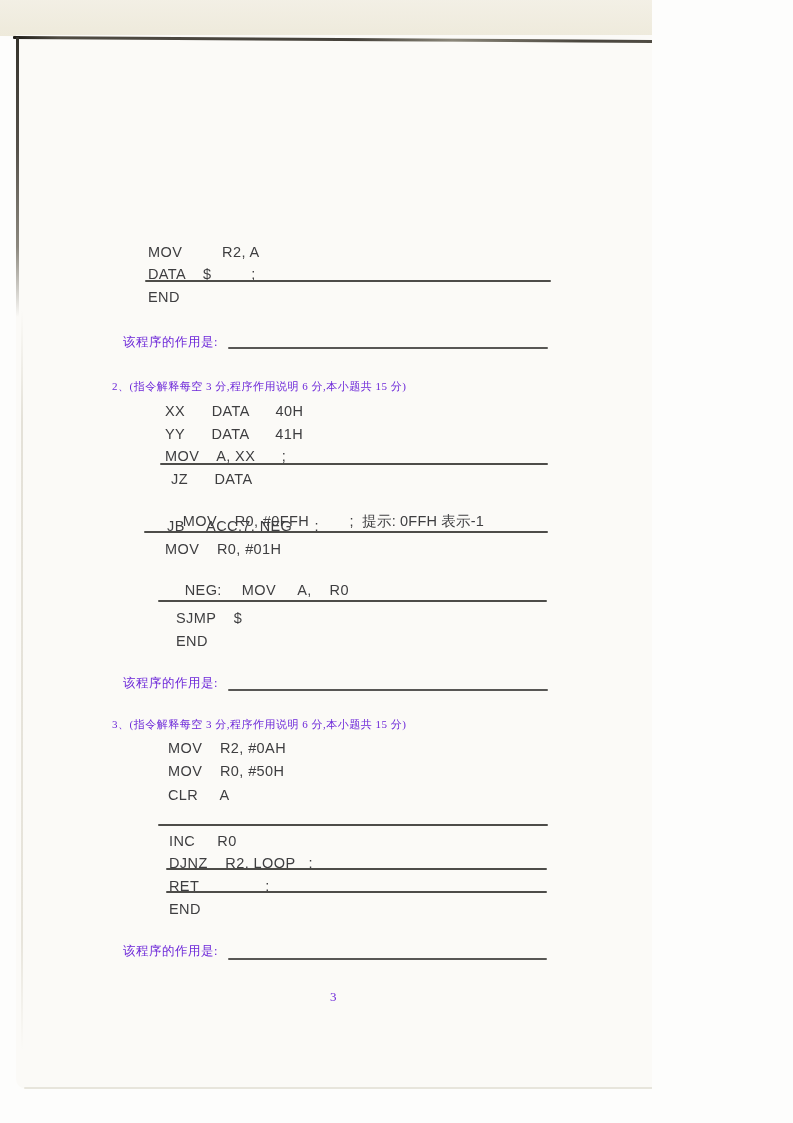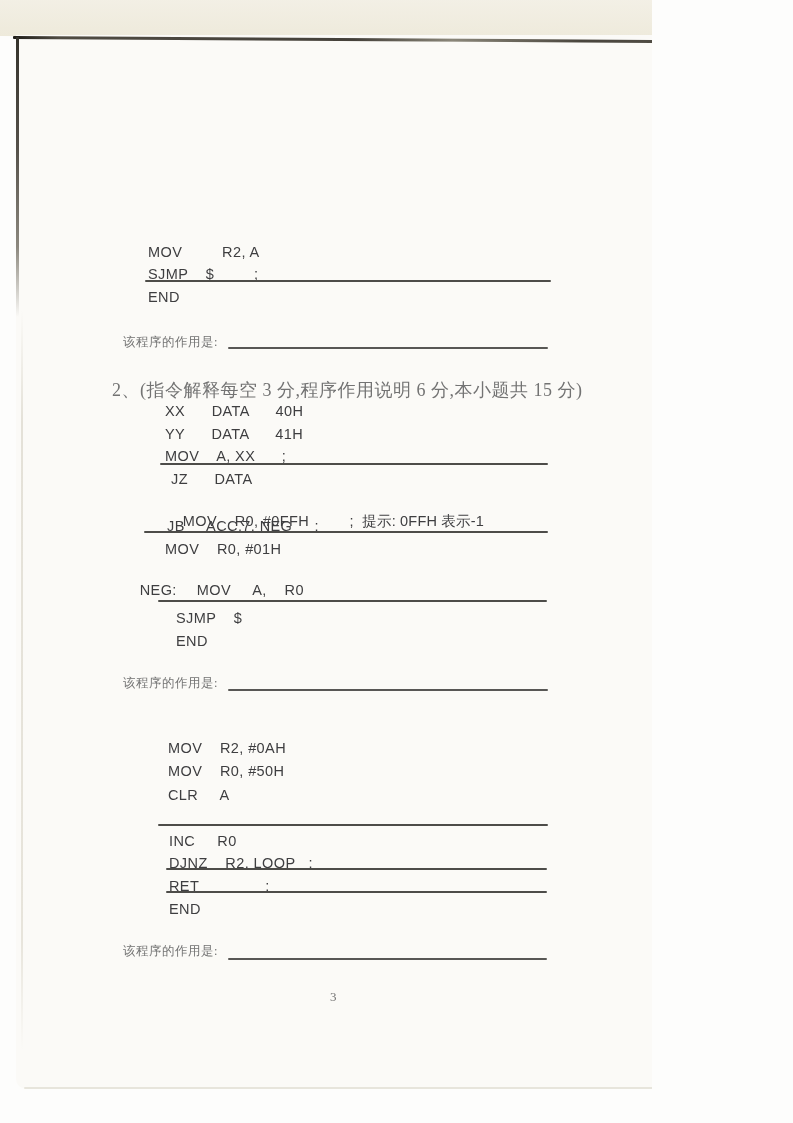--- a/index.html
+++ b/index.html
@@ -51,32 +51,32 @@
 
   
   .cl{
     position:absolute;
     font-family:"Liberation Sans",sans-serif;
     font-size:14.5px;line-height:1.25;
     letter-spacing:.4px;
     color:#3e3e40;
     white-space:pre;
   }
-  .asm-label{display:inline-block;width:57px;}
+  .asm-label{display:inline-block;width:57px;margin-left:45px;}
 
   
   .zh{
     position:absolute;
     font-family:"Liberation Serif","DejaVu Serif",serif;
     font-size:12.5px;line-height:1.3;
     letter-spacing:.5px;
-    color:#737373;
+    color:#6d28d9;
     white-space:pre;
   }
-  .heading{font-size:18px;}
+  .heading{font-size:11px;}
 
   .cmt{letter-spacing:.2px;margin-left:15px;}
 
   
   .rule{
     position:absolute;height:2px;background:#4d4c49;border-radius:1px;
   }
   .rule.soft{height:1.6px;background:#585755;}
 </style>
 </head>
@@ -86,21 +86,21 @@
 
   <div class="band"></div>
   <div class="paper"></div>
   <div class="edge-top"></div>
   <div class="edge-left"></div>
   <div class="edge-left-soft"></div>
   <div class="edge-right"></div>
   <div class="edge-bottom"></div>
 
   <div class="cl" style="left:148px;top:243px">MOV         R2, A</div>
-  <div class="cl" style="left:148px;top:265px">SJMP    $         ;</div>
+  <div class="cl" style="left:148px;top:265px">DATA    $         ;</div>
   <div class="rule" style="left:145px;top:280px;width:406px"></div>
   <div class="cl" style="left:148px;top:288px">END</div>
 
   <div class="zh" style="left:123px;top:334px">该程序的作用是: </div>
   <div class="rule soft" style="left:228px;top:347px;width:320px"></div>
 
   <div class="zh heading" style="left:112px;top:379px">2、(指令解释每空 3 分,程序作用说明 6 分,本小题共 15 分)</div>
 
   <div class="cl" style="left:165px;top:402px">XX      DATA      40H</div>
   <div class="cl" style="left:165px;top:425px">YY      DATA      41H</div>
@@ -124,20 +124,21 @@
   </div>
 
   <div class="rule" style="left:158px;top:600px;width:389px"></div>
 
   <div class="cl" style="left:176px;top:609px">SJMP    $</div>
   <div class="cl" style="left:176px;top:632px">END</div>
 
   <div class="zh" style="left:123px;top:675px">该程序的作用是: </div>
   <div class="rule soft" style="left:228px;top:689px;width:320px"></div>
 
+  <div class="zh heading" style="left:112px;top:717px">3、(指令解释每空 3 分,程序作用说明 6 分,本小题共 15 分)</div>
 
   <div class="cl" style="left:168px;top:739px">MOV    R2, #0AH</div>
   <div class="cl" style="left:168px;top:762px">MOV    R0, #50H</div>
   <div class="cl" style="left:168px;top:786px">CLR     A</div>
 
   <div class="rule" style="left:158px;top:824px;width:390px"></div>
 
   <div class="cl" style="left:169px;top:832px">INC     R0</div>
 
   <div class="cl" style="left:169px;top:854px">DJNZ    R2, LOOP   ;</div>

